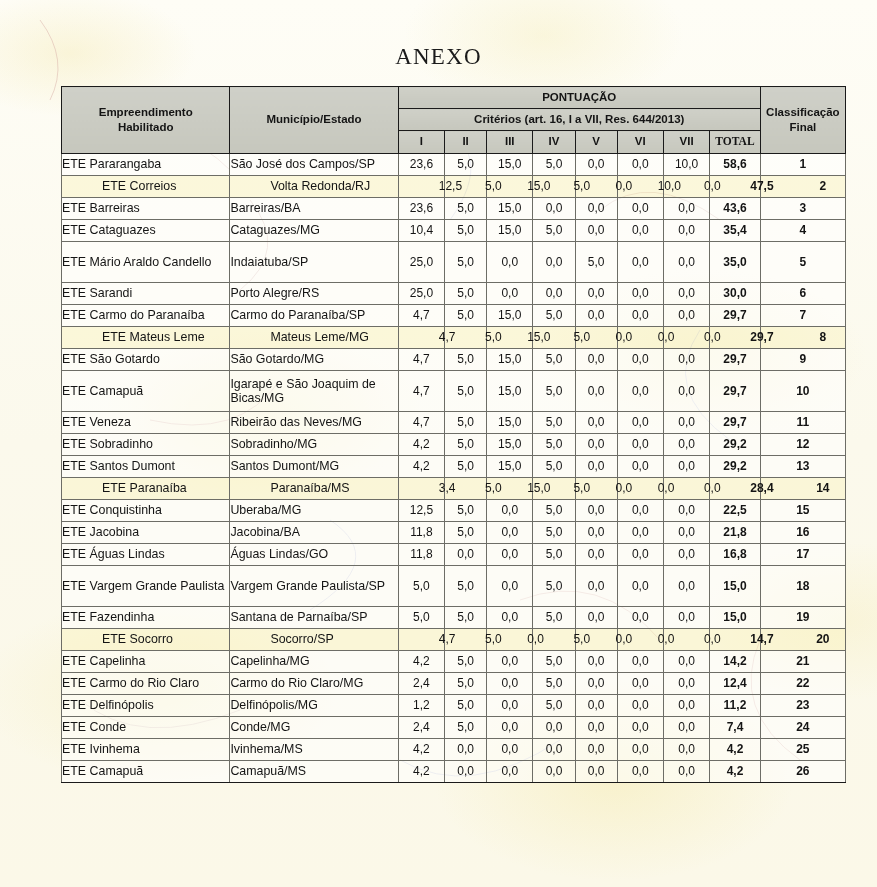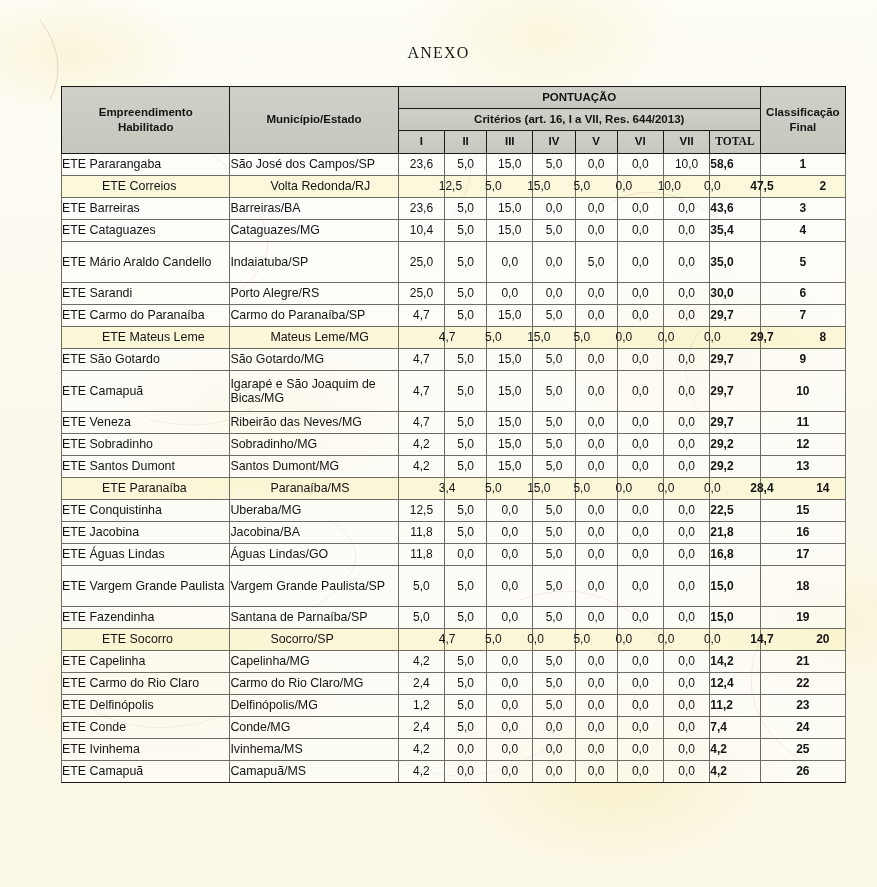--- a/index.html
+++ b/index.html
@@ -29,21 +29,21 @@
       linear-gradient(180deg, #fefdf6 0%, #fbf9ec 50%, #fbf8e8 100%);
     pointer-events: none;
   }
   #title {
     position: absolute;
     top: 44px;
     left: 0;
     width: 877px;
     text-align: center;
     font-family: "Liberation Serif", serif;
-    font-size: 16px;
+    font-size: 23px;
     letter-spacing: 1.2px;
     color: #1b1b1b;
   }
   #table-wrap {
     position: absolute;
     left: 61px;
     top: 86px;
     width: 785px;
   }
   table.anexo {
@@ -90,20 +90,21 @@
   }
   td.c-num {
     font-size: 12px;
     text-align: center;
     padding: 2px 0;
   }
   td.c-num.sep-l { border-left: 1.6px solid #1a1a1a; }
   td.c-tot {
     font-size: 12px;
     font-weight: bold;
+    text-align: center;
     padding: 2px 0;
     border-right: 1.6px solid #1a1a1a;
   }
   td.c-cls {
     font-size: 12px;
     font-weight: bold;
     text-align: center;
     color: #d8192b;
     padding: 2px 0;
     border-right: 1.6px solid #1a1a1a;

